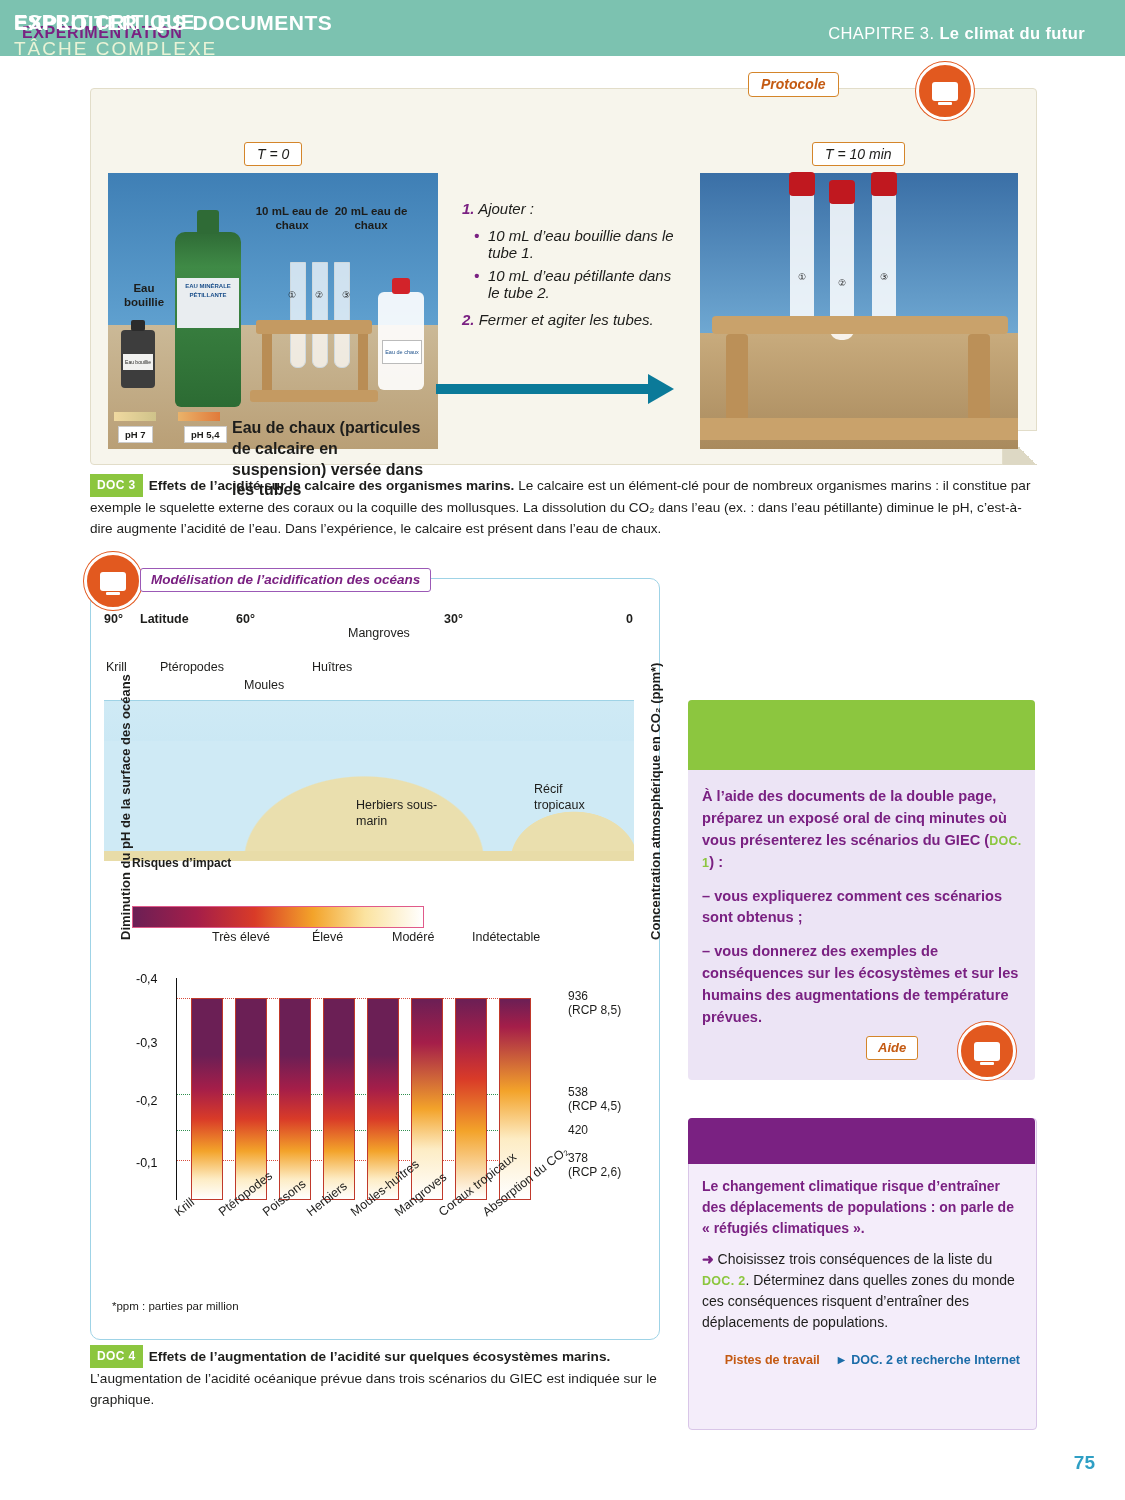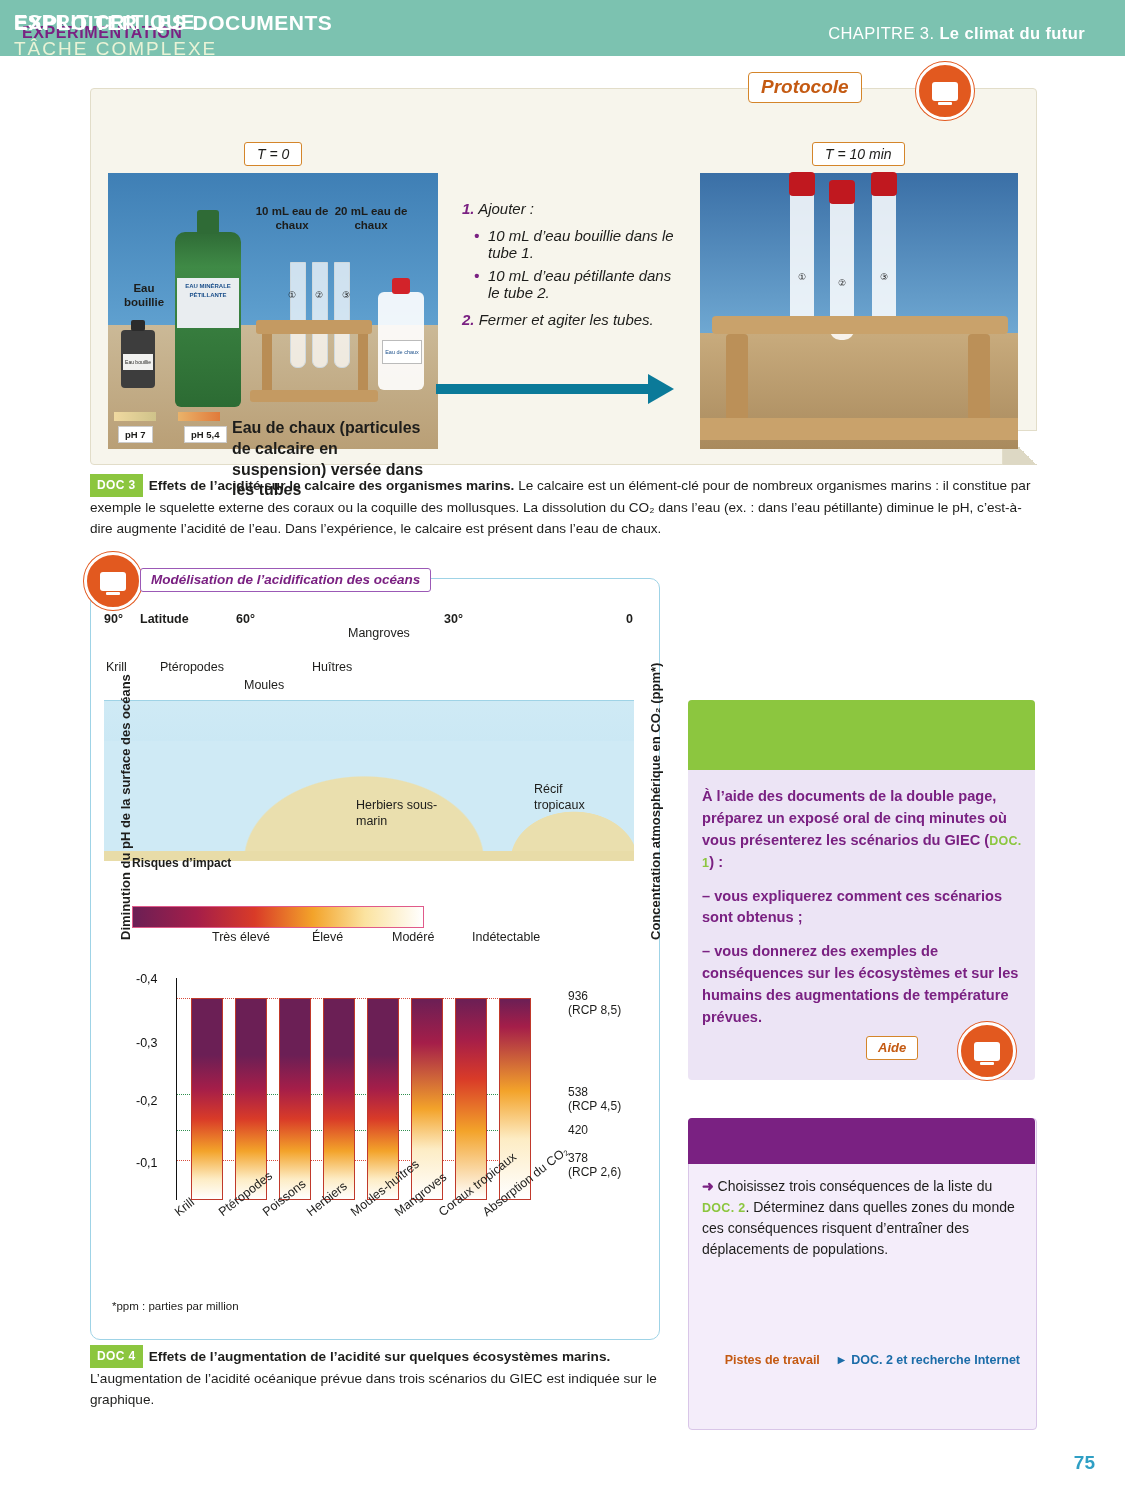--- a/index.html
+++ b/index.html
@@ -27,21 +27,21 @@
     position:absolute;right:-1px;bottom:-1px;width:34px;height:34px;
     background:linear-gradient(225deg,#ffffff 50%, #ddd8c4 50%);
     border-left:1px solid #e2ddc9;border-top:1px solid #e2ddc9;
   }
   .exp-title{
     position:absolute;left:22px;top:24px;color:#7a2182;font-weight:bold;
     font-size:16px;letter-spacing:.6px;
   }
   .protocole-tag{
     position:absolute;left:748px;top:72px;border:1px solid #d4852a;border-radius:4px;
-    background:#ffffff;color:#c45a12;font-style:italic;font-weight:bold;font-size:19px;
+    background:#ffffff;color:#c45a12;font-style:italic;font-weight:bold;font-size:14px;
     padding:3px 12px 4px 12px;
   }
   .round-icon{
     position:absolute;width:52px;height:52px;border-radius:50%;
     background:#e2591f;border:3px solid #ffffff;box-shadow:0 0 0 1px #e2591f;
     display:flex;align-items:center;justify-content:center;
   }
   .round-icon .screen{
     width:26px;height:19px;background:#ffffff;border-radius:3px;position:relative;
   }
@@ -469,20 +469,21 @@
 </div>
 <div class="aide-tag">Aide</div>
 <div class="round-icon icon-aide">
   <span class="screen"></span>
 </div>
 
 <div class="critique"></div>
 <div class="critique-head"></div>
 <div class="critique-h">ESPRIT CRITIQUE</div>
 <div class="critique-body">
+  <p>Le changement climatique risque d’entraîner des déplacements de populations : on parle de « réfugiés climatiques ».</p>
   <p><span>➜</span><span class="dark"> Choisissez trois conséquences de la liste du </span><span class="doc-inline">DOC. 2</span><span class="dark">. Déterminez dans quelles zones du monde ces conséquences risquent d’entraîner des déplacements de populations.</span></p>
 </div>
 <div class="pistes">
   <span>Pistes de travail</span>
   <span class="blue">► DOC. 2 et recherche Internet</span>
 </div>
 
 <div class="pagenum">75</div>
 
 </body></html>

